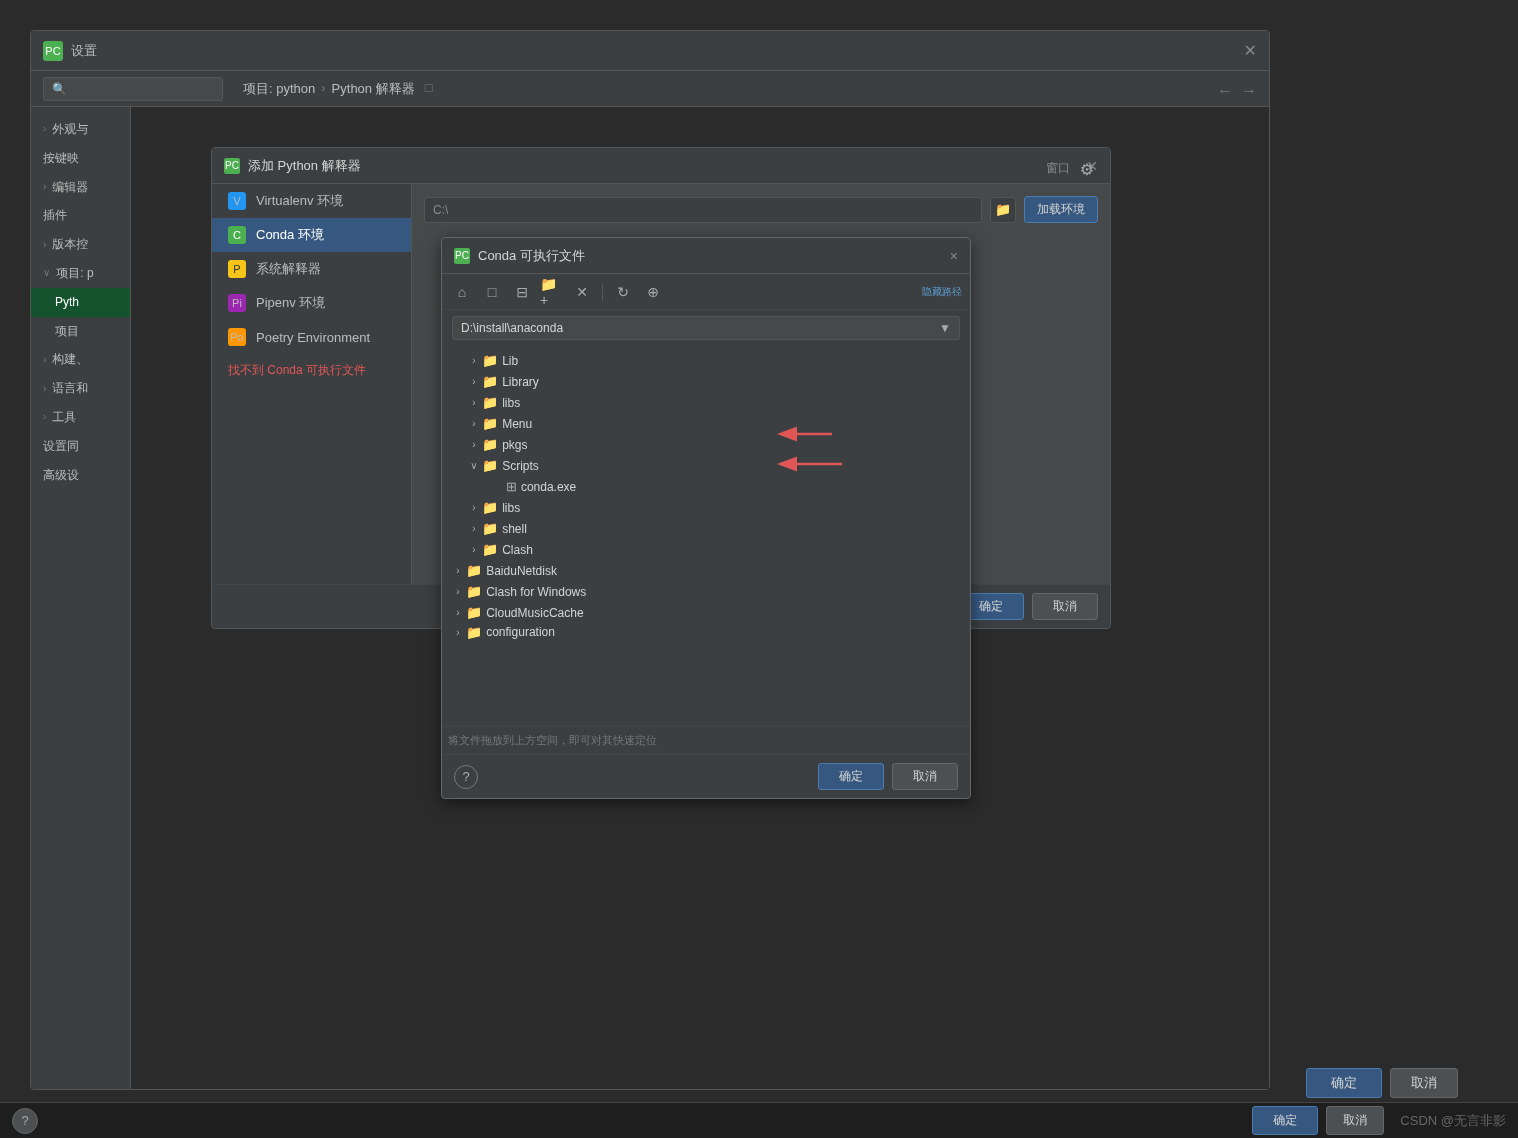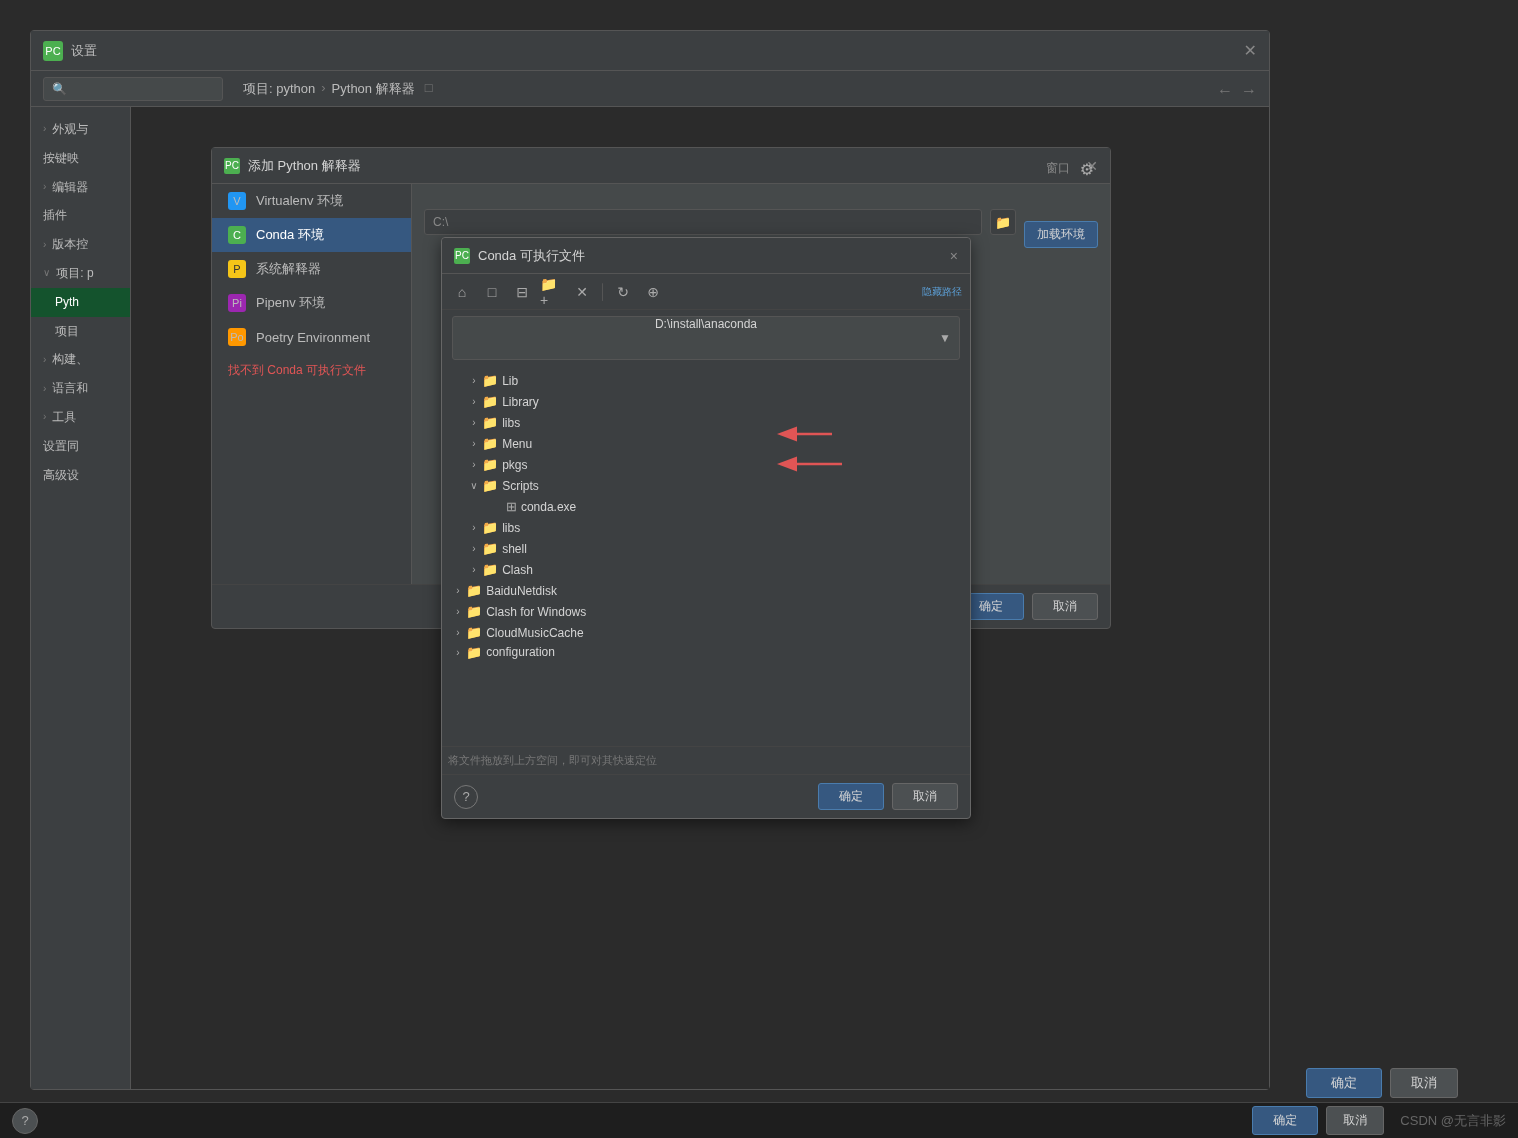--- a/index.html
+++ b/index.html
@@ -255,30 +255,29 @@
       justify-content: center;
       cursor: pointer;
       color: #aaa;
       border-radius: 3px;
       font-size: 14px;
     }
     .toolbar-btn.separator { width: 1px; height: 18px; background: #555; margin: 0 2px; }
 
     .path-bar {
       margin: 6px 10px;
-      height: 44px;
+      height: 24px;
       background: #45494a;
       border: 1px solid #555;
       border-radius: 3px;
       display: flex;
       align-items: center;
       padding: 0 8px;
       font-size: 12px;
       color: #d4d4d4;
-      flex-direction: column;
     }
 
     .path-bar-dropdown {
       margin-left: auto;
       color: #aaa;
       cursor: pointer;
     }
 
     .file-tree {
       height: 380px;
@@ -480,21 +479,21 @@
               <div class="interp-icon icon-poetry">Po</div>
               <span>Poetry Environment</span>
             </div>
             <div class="error-text">找不到 Conda 可执行文件</div>
           </div>
           <div style="flex:1;padding:12px;background:#45494a;min-height:400px;">
 
             <div style="display:flex;gap:8px;margin-bottom:12px;align-items:center;">
               <div style="flex:1;height:26px;background:#3c3f41;border:1px solid #555;border-radius:3px;display:flex;align-items:center;padding:0 8px;font-size:12px;color:#888;">C:\</div>
               <div style="width:26px;height:26px;background:#3c3f41;border:1px solid #555;border-radius:3px;display:flex;align-items:center;justify-content:center;cursor:pointer;color:#aaa;">📁</div>
-              <div style="padding:4px 12px;background:#365880;border:1px solid #4a7cad;border-radius:3px;cursor:pointer;font-size:12px;color:#d4d4d4;margin-top:25px;">加载环境</div>
+              <div style="padding:4px 12px;background:#365880;border:1px solid #4a7cad;border-radius:3px;cursor:pointer;font-size:12px;color:#d4d4d4;">加载环境</div>
             </div>
 
             <div style="position:absolute;top:12px;right:16px;color:#aaa;font-size:16px;">⚙</div>
 
             <div style="position:absolute;top:12px;right:40px;color:#888;cursor:pointer;font-size:12px;">窗口</div>
           </div>
         </div>
 
         <div style="display:flex;justify-content:flex-end;padding:8px 12px;border-top:1px solid #444;gap:8px;">
           <button class="btn primary">确定</button>

